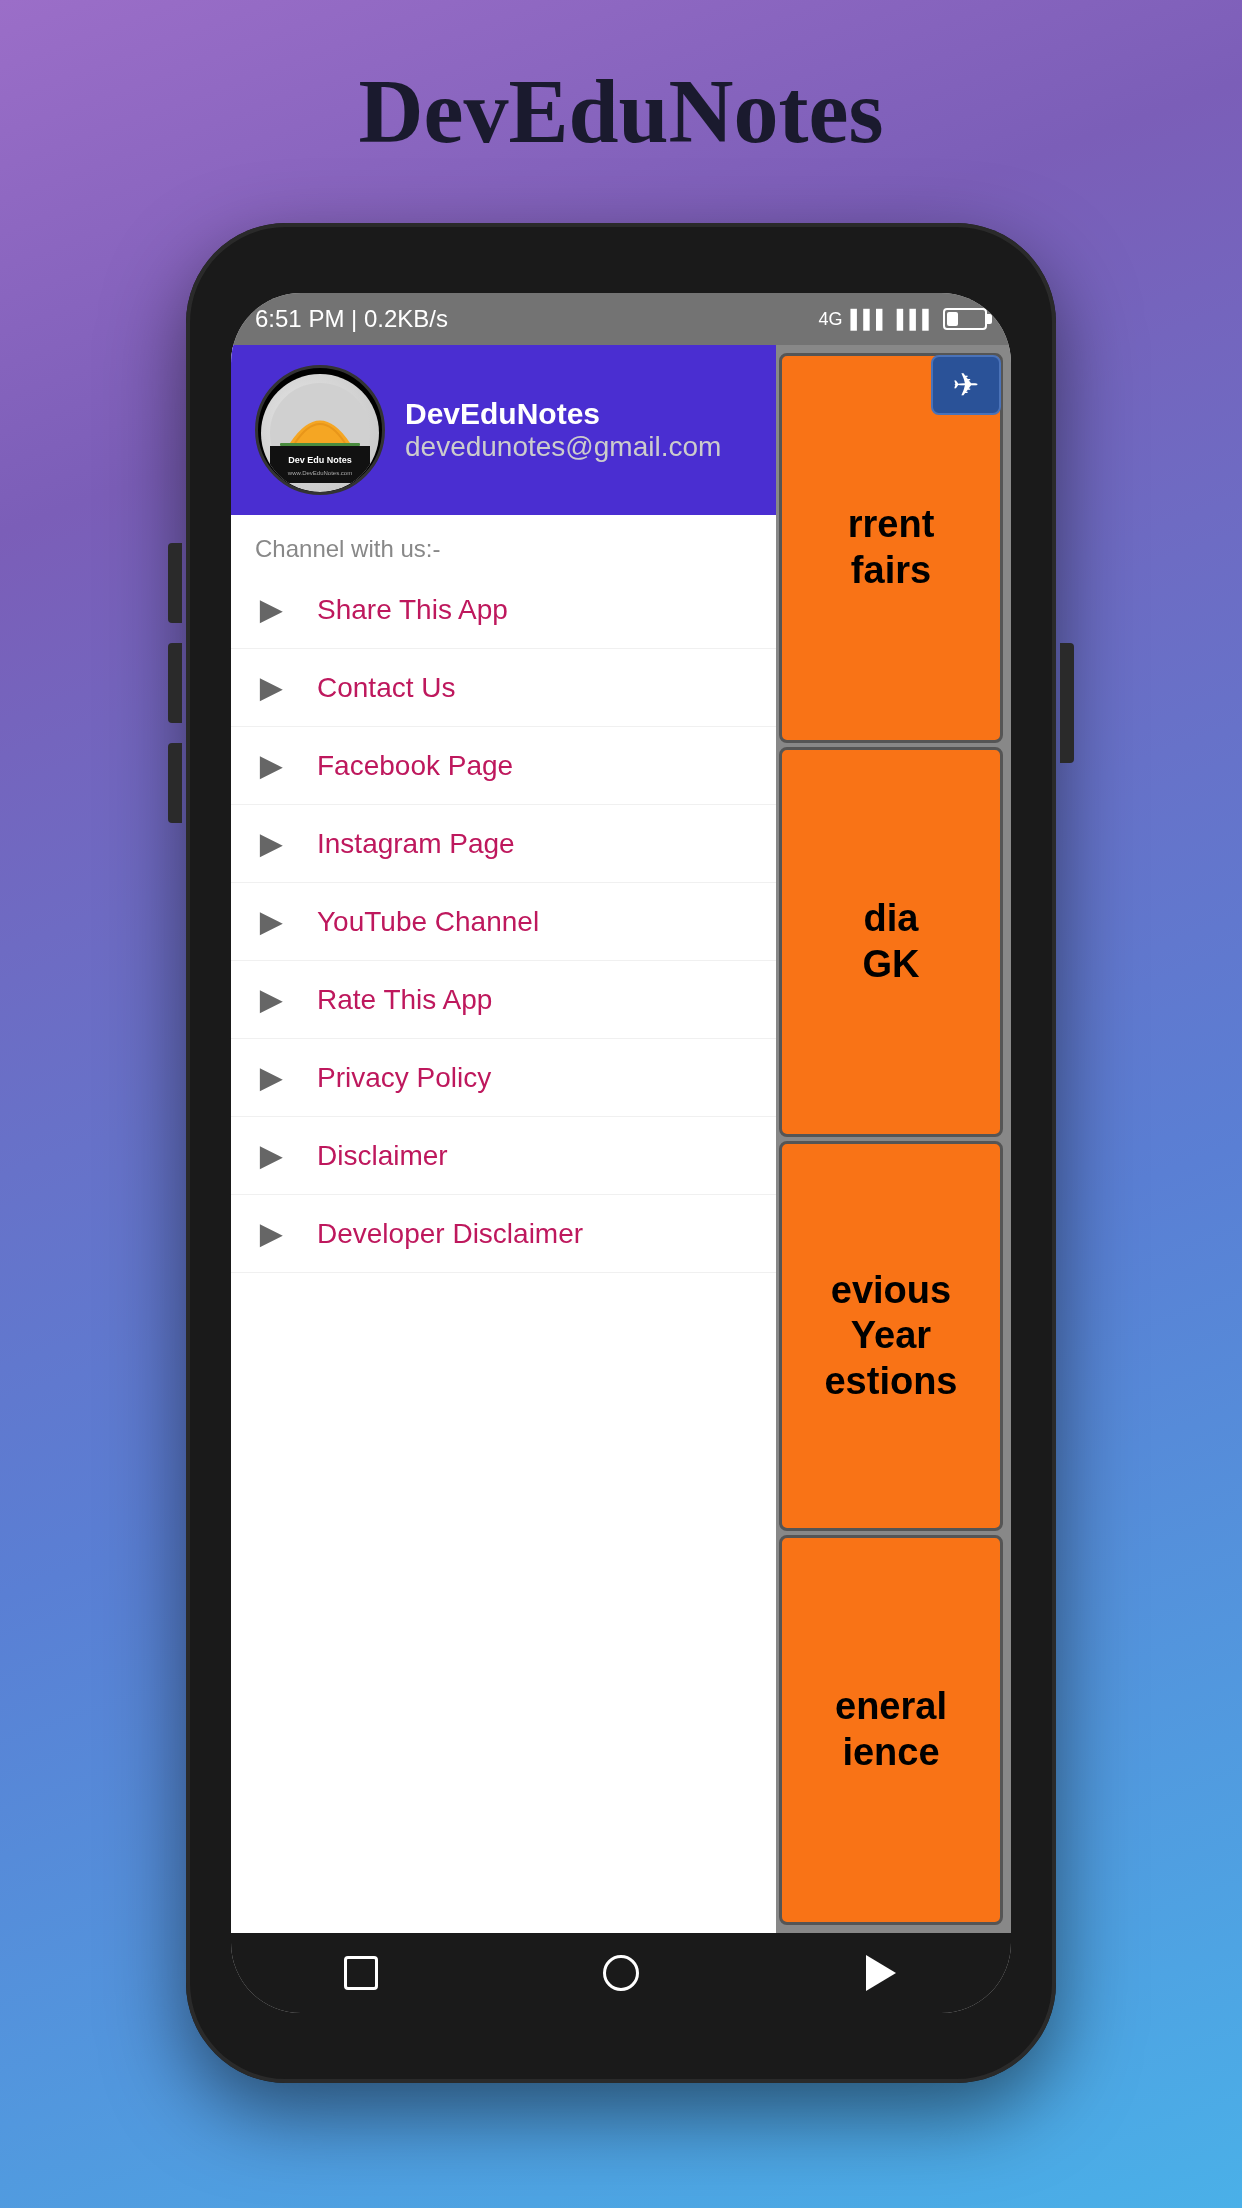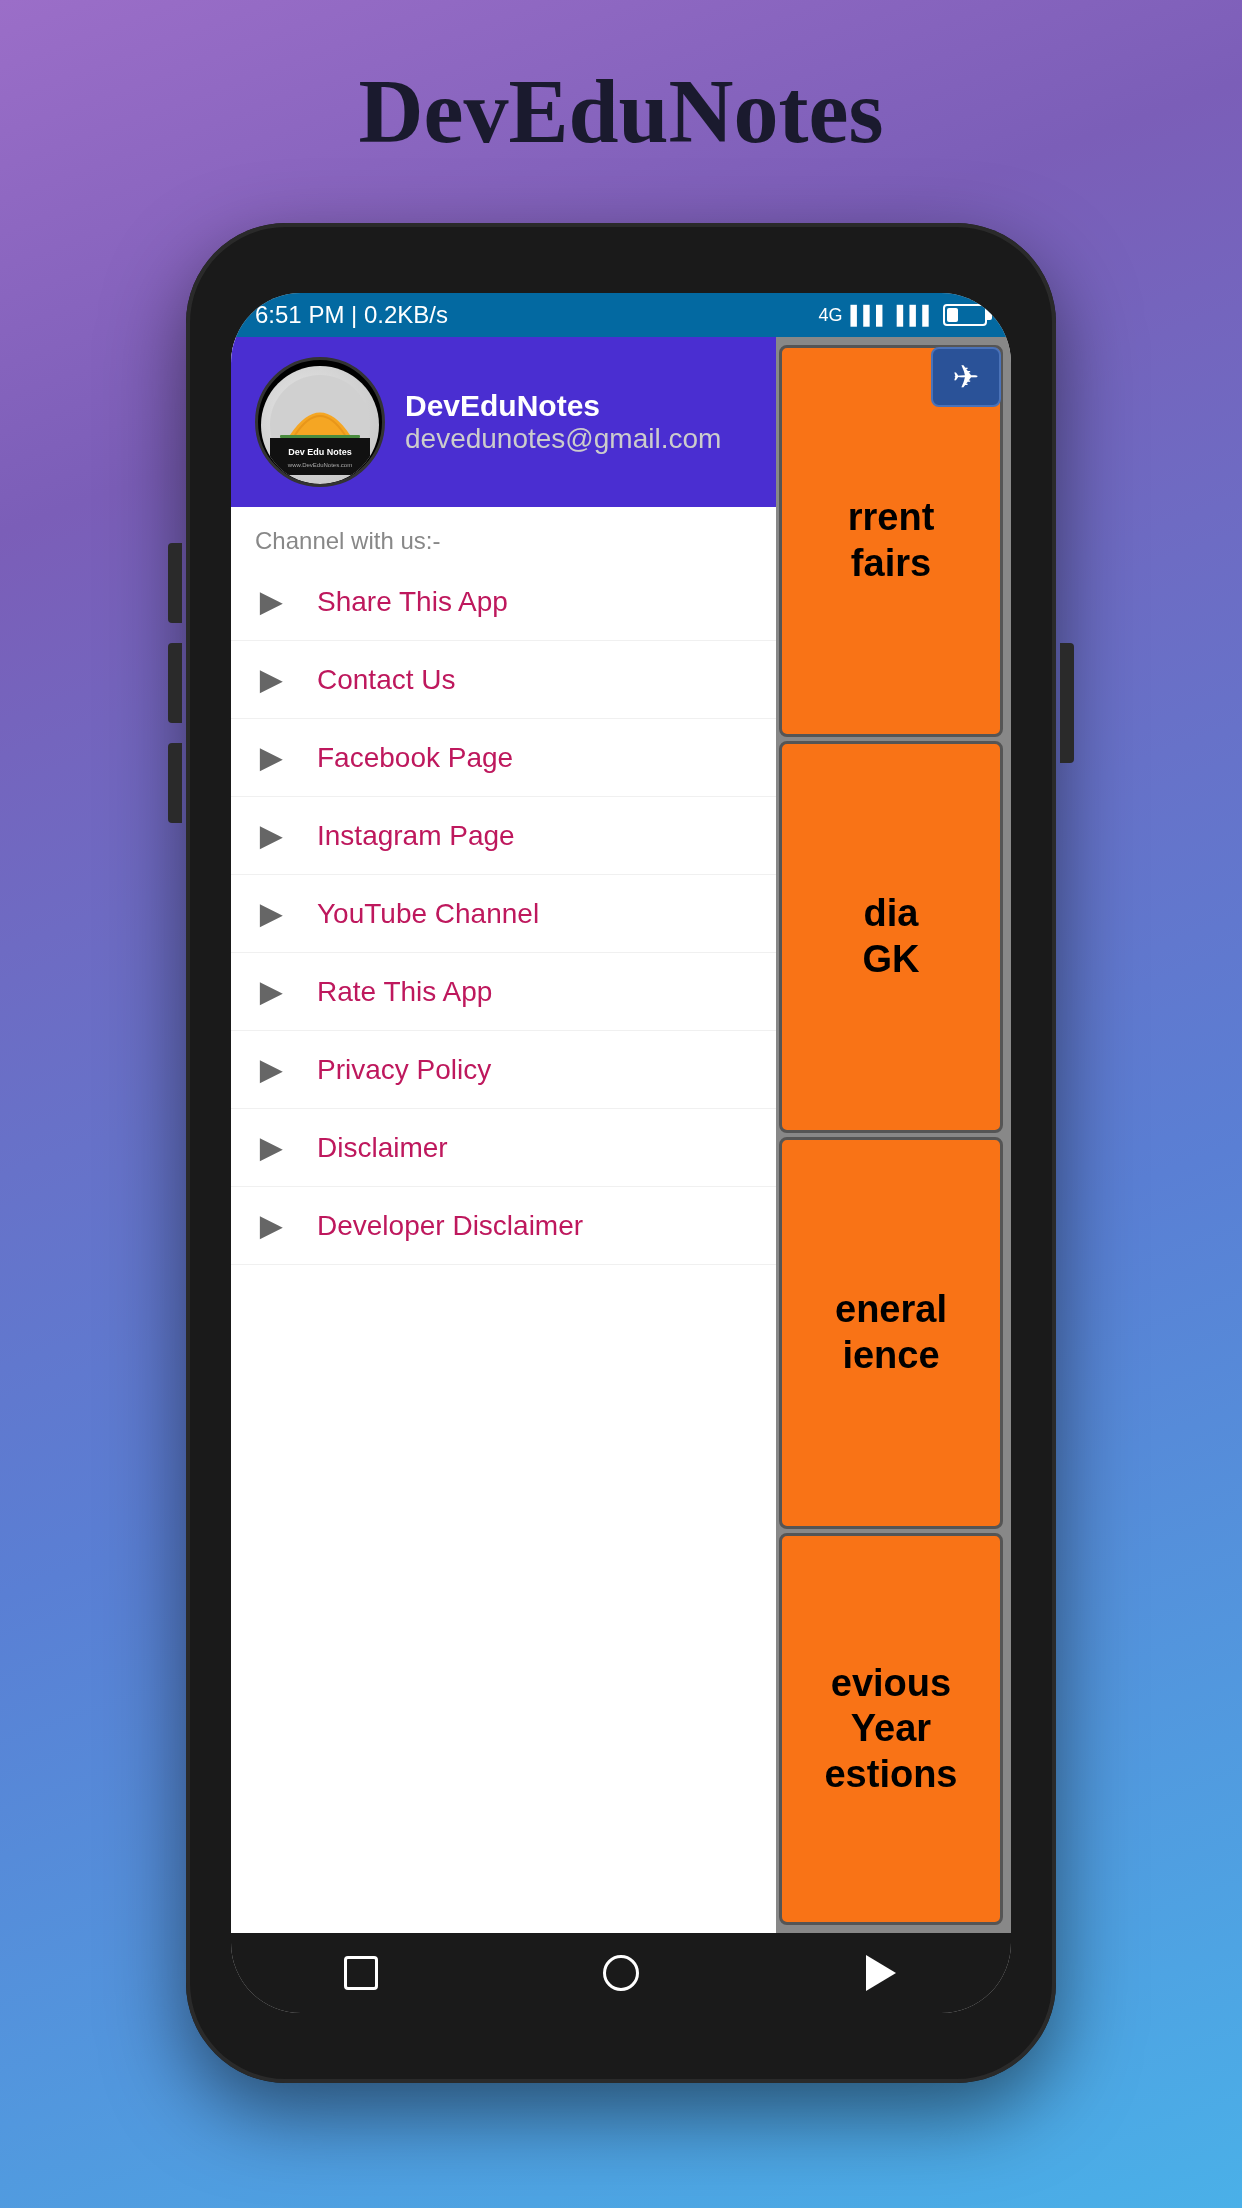--- a/index.html
+++ b/index.html
@@ -67,22 +67,22 @@
       border-radius: 70px;
       margin-top: 70px;
       overflow: hidden;
       position: relative;
       display: flex;
       flex-direction: column;
     }
 
     
     .status-bar {
-      background: #0369a1;
-      height: 44px;
+      background: #737373;
+      height: 52px;
       width: 100%;
       display: flex;
       align-items: center;
       justify-content: space-between;
       padding: 0 24px;
       flex-shrink: 0;
     }
 
     .status-time {
       color: #fff;
@@ -362,24 +362,24 @@
           <span style="color:#fff; font-size:32px;">✈</span>
         </div>
 
         <div class="content-card">
           <span class="card-text">rrent<br>fairs</span>
         </div>
         <div class="content-card">
           <span class="card-text">dia<br>GK</span>
         </div>
         <div class="content-card">
+          <span class="card-text">evious<br>Year<br>estions</span>
+        </div>
+        <div class="content-card">
           <span class="card-text">eneral<br>ience</span>
-        </div>
-        <div class="content-card">
-          <span class="card-text">evious<br>Year<br>estions</span>
         </div>
       </div>
 
       <div class="drawer">
 
         <div class="drawer-header">
           <div class="logo-circle">
             <div class="logo-inner">
 
               <svg width="100" height="100" viewBox="0 0 100 100">

